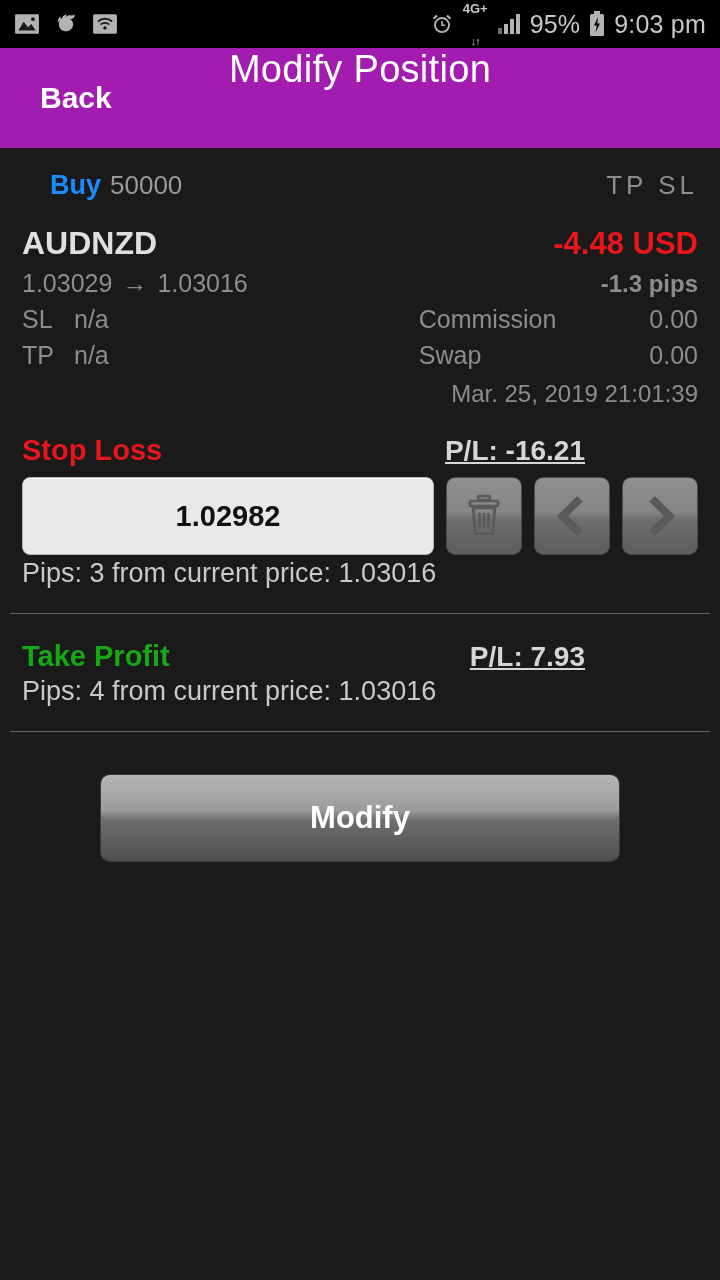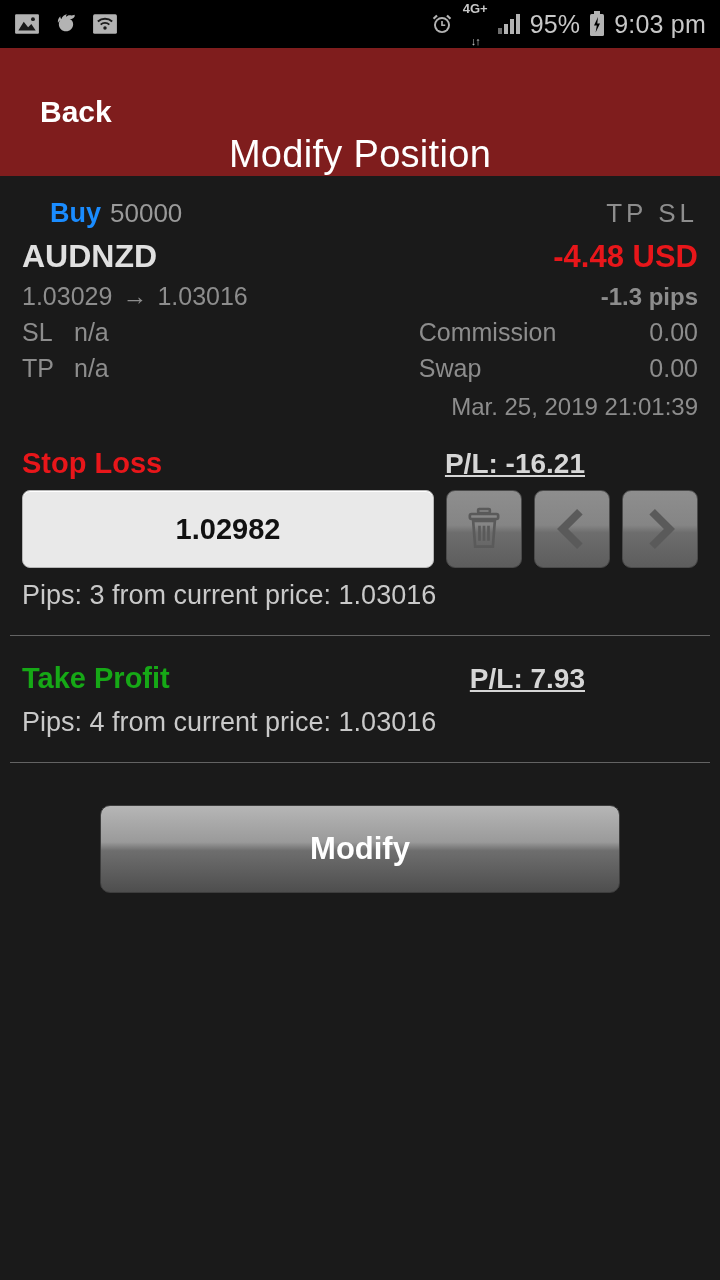--- a/index.html
+++ b/index.html
@@ -19,21 +19,21 @@
   .sb-left { display: flex; align-items: center; gap: 13px; }
   .sb-right { margin-left: auto; display: flex; align-items: center; gap: 8px; }
   .sb-icon { display: inline-flex; align-items: center; justify-content: center; }
   .sb-text { font-size: 25px; color: #c8c8c8; letter-spacing: .2px; }
   .sb-net { display: flex; flex-direction: column; align-items: center; line-height: 1; gap: 20px; }
   .sb-net .g { font-size: 13px; font-weight: bold; color: #c8c8c8; }
   .sb-net .ar { font-size: 11px; color: #c8c8c8; margin-top: 1px; letter-spacing: -1px; }
 
   
   .appbar {
-    height: 128px; background: #7f1d1d; display: flex; align-items: flex-end;
+    height: 100px; background: #a21caf; display: flex; align-items: flex-start;
     position: relative;
   }
   .back-btn {
     position: absolute; left: 0; top: 0; height: 100%;
     display: flex; align-items: center; padding: 0 40px;
     color: #ffffff; font-size: 30px; font-weight: bold; cursor: pointer;
   }
   .appbar-title {
     width: 100%; text-align: center; color: #ffffff;
     font-size: 38px; font-weight: normal; letter-spacing: .3px;
@@ -42,21 +42,21 @@
   
   .position { padding: 22px 22px 0 22px; background: #1a1a1a; }
   .pos-row { display: flex; align-items: baseline; }
   .pos-row .spacer { flex: 1; }
 
   .buy { color: #1a8cff; font-size: 27px; font-weight: bold; margin-left: 28px; }
   .volume { color: #9a9a9a; font-size: 26px; margin-left: 9px; }
   .tpsl { color: #8d8d8d; font-size: 26px; letter-spacing: 4px; }
 
   .symbol { color: #e0e0e0; font-size: 32px; font-weight: bold; margin-top: 7px; }
-  .profit { color: #e8161a; font-size: 31px; font-weight: bold; margin-top: 10px; }
+  .profit { color: #e8161a; font-size: 31px; font-weight: bold; margin-top: 25px; }
 
   .prices { color: #8d8d8d; font-size: 25px; margin-top: 7px; }
   .pips { color: #8d8d8d; font-size: 24px; font-weight: bold; margin-top: 7px; }
 
   .small-row { display: flex; margin-top: 7px; font-size: 25px; color: #8d8d8d; align-items: baseline; }
   .sr-key { width: 52px; }
   .sr-val { }
   .sr-mid { margin-left: 310px; }
   .sr-right { margin-left: auto; }
   .datetime { text-align: right; color: #8d8d8d; font-size: 24px; margin-top: 10px; }
@@ -78,21 +78,21 @@
     box-shadow: inset 0 1px 0 #fff;
   }
   .sq-btn {
     width: 76px; height: 78px; border-radius: 9px;
     background: linear-gradient(to bottom, #8e8e8e 0%, #858585 45%, #6d6d6d 55%, #5d5d5d 100%);
     border: 1px solid #4a4a4a;
     display: flex; align-items: center; justify-content: center;
     cursor: pointer;
   }
   .sq-btn svg { display: block; }
-  .hint { color: #c9c9c9; font-size: 27px; margin-top: 12px; }
+  .hint { color: #c9c9c9; font-size: 27px; margin-top: 3px; }
 
   .divider { height: 1px; background: #636363; margin: 24px 10px 0 10px; }
 
   
   .modify-wrap { padding: 0 22px; margin-top: 42px; display: flex; justify-content: center; }
   .modify-btn {
     width: 520px; height: 88px; border-radius: 10px;
     background: linear-gradient(to bottom, #b6b6b6 0%, #9a9a9a 42%, #6e6e6e 52%, #4e4e4e 100%);
     border: 1px solid #3d3d3d;
     display: flex; align-items: center; justify-content: center;

